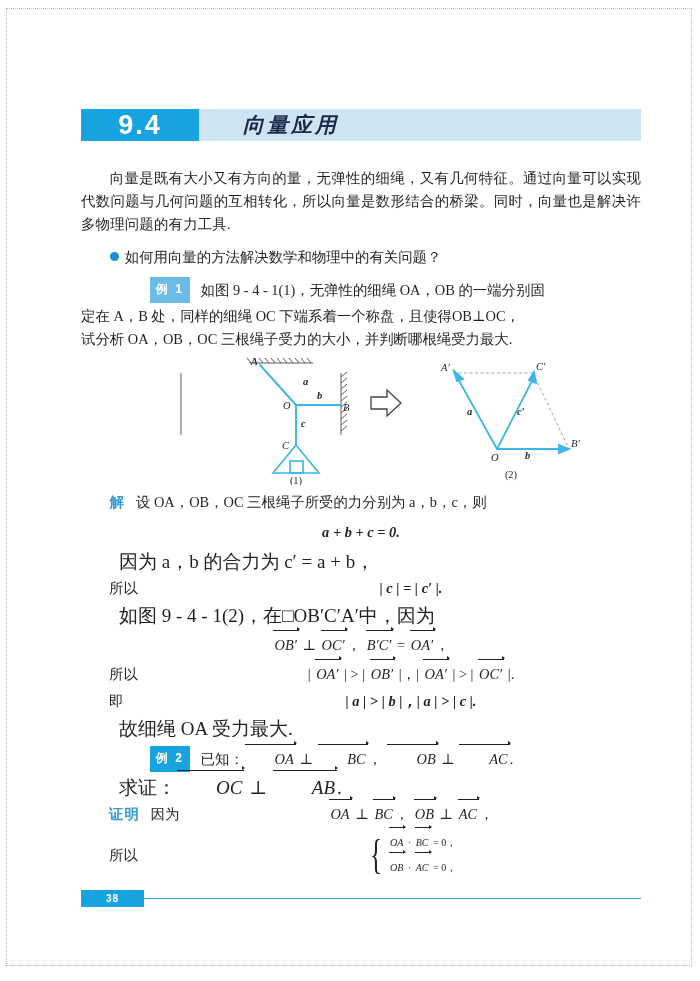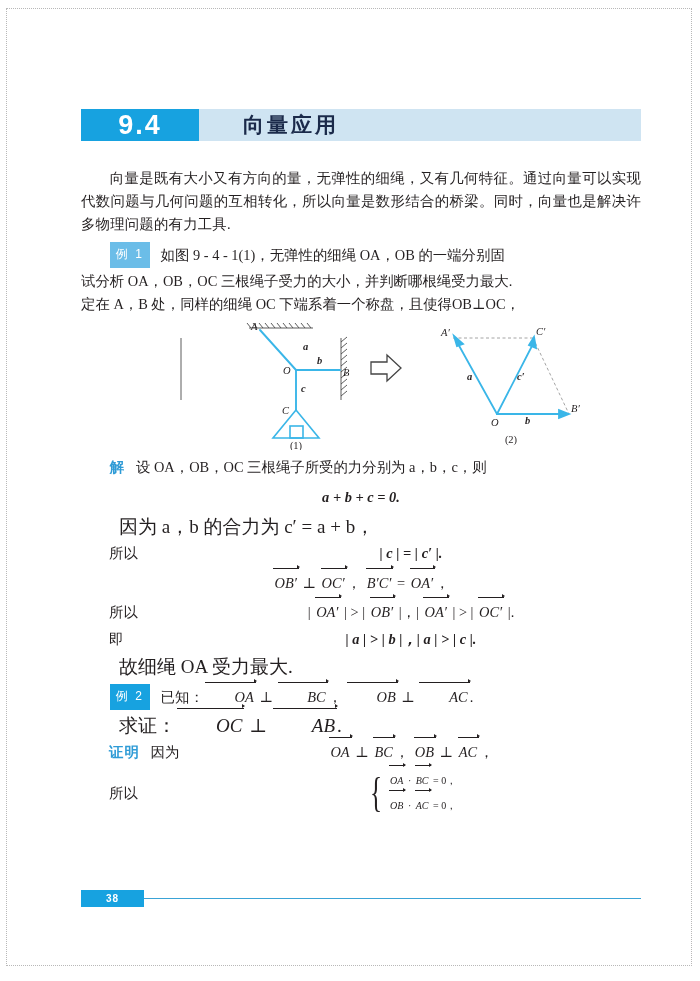--- a/index.html
+++ b/index.html
@@ -63,20 +63,21 @@
     position: relative;
     z-index: 2;
     margin-left: 44px;
     display: flex;
     align-items: center;
     font-family: "Liberation Serif", serif;
     font-weight: bold;
     font-size: 21px;
     color: #1b2a4a;
     letter-spacing: 3px;
+    font-style: italic;
   }
 
   
   p.para {
     margin: 0 0 4px 0;
     font-size: 14.4px;
     line-height: 23px;
     text-align: justify;
     text-indent: 2em;
     letter-spacing: 0.2px;
@@ -95,24 +96,25 @@
     background: #1b8fd0;
     margin-right: 6px;
     vertical-align: 1px;
   }
   .badge {
     display: inline-block;
     background: #6bbde8;
     color: #ffffff;
     font-family: "Liberation Sans", sans-serif;
     font-size: 12px;
-    font-weight: normal;
+    font-weight: bold;
     padding: 1px 6px 2px 6px;
     letter-spacing: 2px;
     vertical-align: 2px;
+    margin-left: 40px;
   }
   .badge.strong { background: #17a2e0; }
   .kw {
     color: #2e9bd6;
     font-weight: bold;
     font-size: 14.4px;
     letter-spacing: 1px;
   }
   .ex-block {
     margin: 6px 0 2px 0;
@@ -233,30 +235,33 @@
   <div class="content">
 
     <div class="chapter-header">
       <div class="chapter-band"></div>
       <div class="chapter-num">9.4</div>
       <div class="chapter-title">向量应用</div>
     </div>
 
     <p class="para">向量是既有大小又有方向的量，无弹性的细绳，又有几何特征。通过向量可以实现代数问题与几何问题的互相转化，所以向量是数形结合的桥梁。同时，向量也是解决许多物理问题的有力工具.</p>
 
+    <div class="question-line">
+      <span class="bullet"></span><span>如何用向量的方法解决数学和物理中的有关问题？</span>
+    </div>
 
     <div class="ex-block">
       <span class="badge">例 1</span>
       &nbsp;&nbsp;<span>如图 9 - 4 - 1(1)，无弹性的细绳 OA，OB 的一端分别固</span>
     </div>
     <div style="font-size:14.4px;line-height:23px;">
+      <span>定在 A，B 处，同样的细绳 OC 下端系着一个称盘，且使得OB⊥OC，</span>
+    </div>
+    <div style="font-size:14.4px;line-height:23px;">
       <span>试分析 OA，OB，OC 三根绳子受力的大小，并判断哪根绳受力最大.</span>
-    </div>
-    <div style="font-size:14.4px;line-height:23px;">
-      <span>定在 A，B 处，同样的细绳 OC 下端系着一个称盘，且使得OB⊥OC，</span>
     </div>
 
     <div class="figure-wrap">
       <svg width="560" height="128" viewBox="0 0 560 128">
 
         <g stroke="#4b4b4b" stroke-width="0.9">
           <line x1="168" y1="6" x2="232" y2="6"></line>
           <line x1="170" y1="6" x2="166" y2="1"></line>
           <line x1="176" y1="6" x2="172" y2="1"></line>
           <line x1="182" y1="6" x2="178" y2="1"></line>
@@ -348,20 +353,21 @@
       <b><i>a + b + c = 0.</i></b>
     </div>
 
     <div class="indent-line">因为 a，b 的合力为 c′ = a + b，</div>
 
     <div class="row">
       <div class="lbl">所以</div>
       <div class="val"><b><i>| c | = | c′ |.</i></b></div>
     </div>
 
+    <div class="indent-line">如图 9 - 4 - 1(2)，在□OB′C′A′中，因为</div>
 
     <div class="eq-center">
       <span class="vec">OB′</span>
       <span>⊥</span>
       <span class="vec">OC′</span><span>，</span>
       <span class="vec">B′C′</span>
       <span>=</span>
       <span class="vec">OA′</span><span>，</span>
     </div>
 

